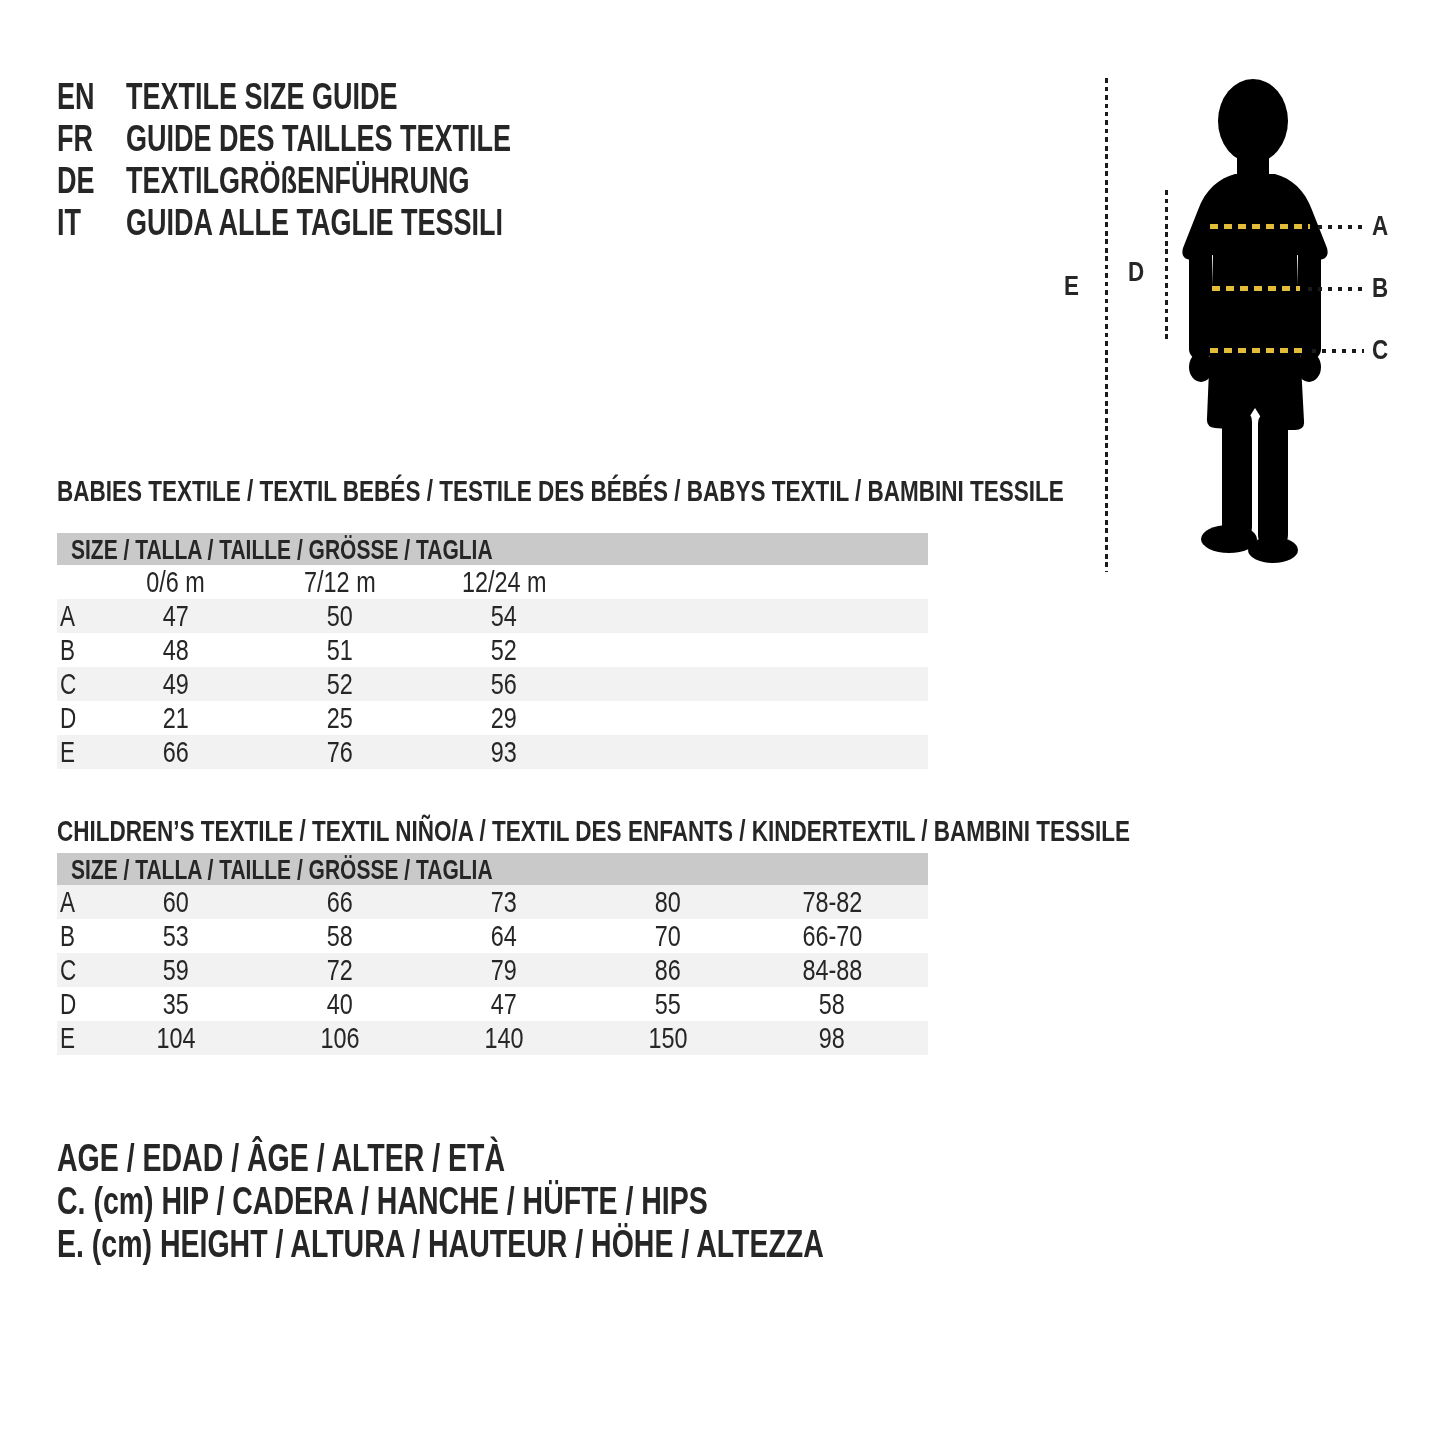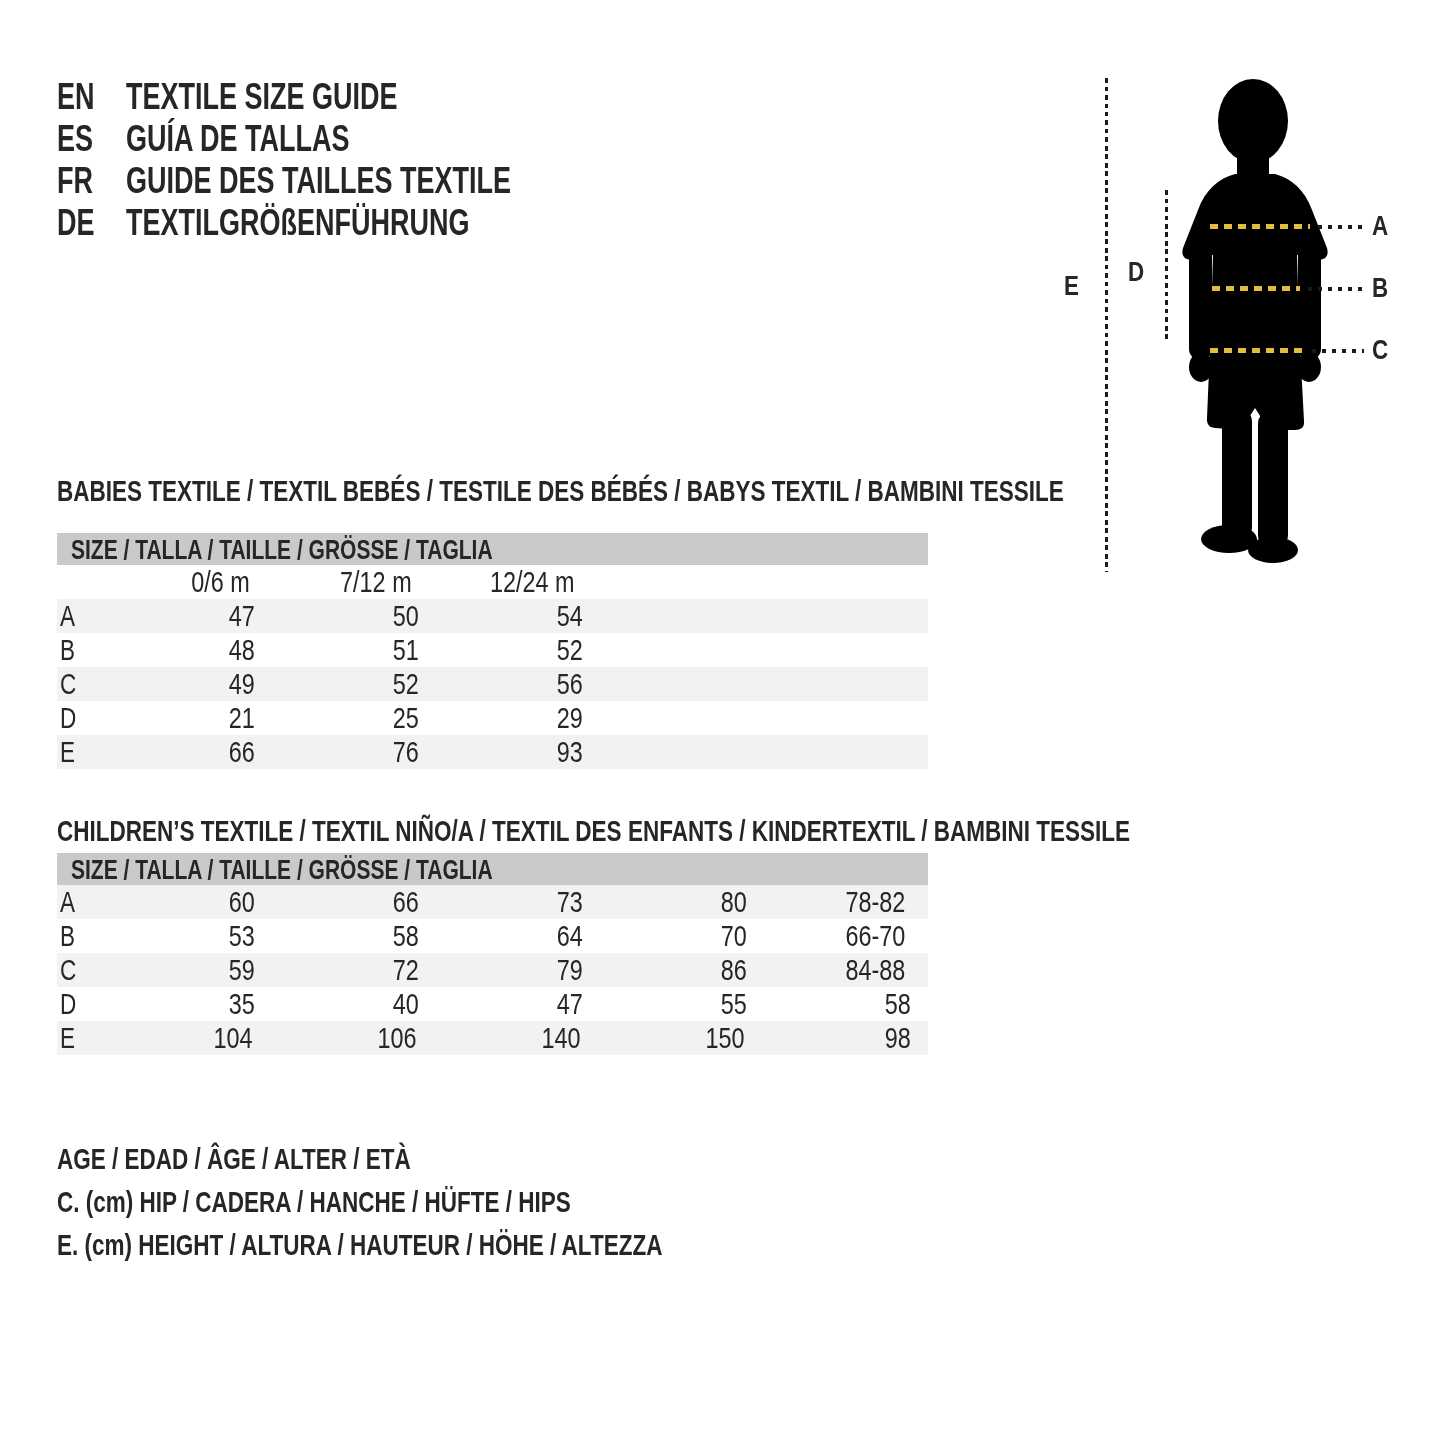--- a/index.html
+++ b/index.html
@@ -46,47 +46,47 @@
   .children-title{top:816px;}
 
   
   .size-table{position:absolute;left:57px;width:871px;font-size:30px;font-weight:400;}
   .babies-table{top:533px;}
   .children-table{top:853px;}
   .bar{height:32px;line-height:33px;background:#c9c9c9;padding-left:14px;font-size:28px;font-weight:700;}
   .trow{display:grid;grid-template-columns:37px 164px 164px 164px 164px 164px 1fr;height:34px;line-height:34px;align-items:center;}
   .trow.alt{background:#f2f2f2;}
   .cell-label{padding-left:3px;}
-  .cell-val{text-align:right;}
+  .cell-val{text-align:center;}
 
   
   .legend{position:absolute;left:57px;top:1137px;}
-  .legend-line{height:43px;line-height:43px;font-size:30px;font-weight:700;}
+  .legend-line{height:43px;line-height:43px;font-size:38px;font-weight:700;}
 </style>
 </head>
 <body>
 
 <div class="page">
 
   <header class="lang-header">
     <div class="lang-row">
       <span class="lang-code cond">EN</span>
       <span class="lang-title cond">TEXTILE SIZE GUIDE</span>
     </div>
     <div class="lang-row">
-      <span class="lang-code cond">ES</span>
-      <span class="lang-title cond">GUÍA DE TALLAS</span>
-    </div>
-    <div class="lang-row">
       <span class="lang-code cond">FR</span>
       <span class="lang-title cond">GUIDE DES TAILLES TEXTILE</span>
     </div>
     <div class="lang-row">
       <span class="lang-code cond">DE</span>
       <span class="lang-title cond">TEXTILGRÖßENFÜHRUNG</span>
+    </div>
+    <div class="lang-row">
+      <span class="lang-code cond">IT</span>
+      <span class="lang-title cond">GUIDA ALLE TAGLIE TESSILI</span>
     </div>
   </header>
 
   <div class="figure">
     <div class="vline e-line"></div>
     <div class="vline d-line"></div>
 
     <svg class="silhouette" viewBox="0 0 156 487" xmlns="http://www.w3.org/2000/svg" aria-hidden="true">
       <g fill="#000000">
         <ellipse cx="76" cy="43" rx="35" ry="42"></ellipse>

